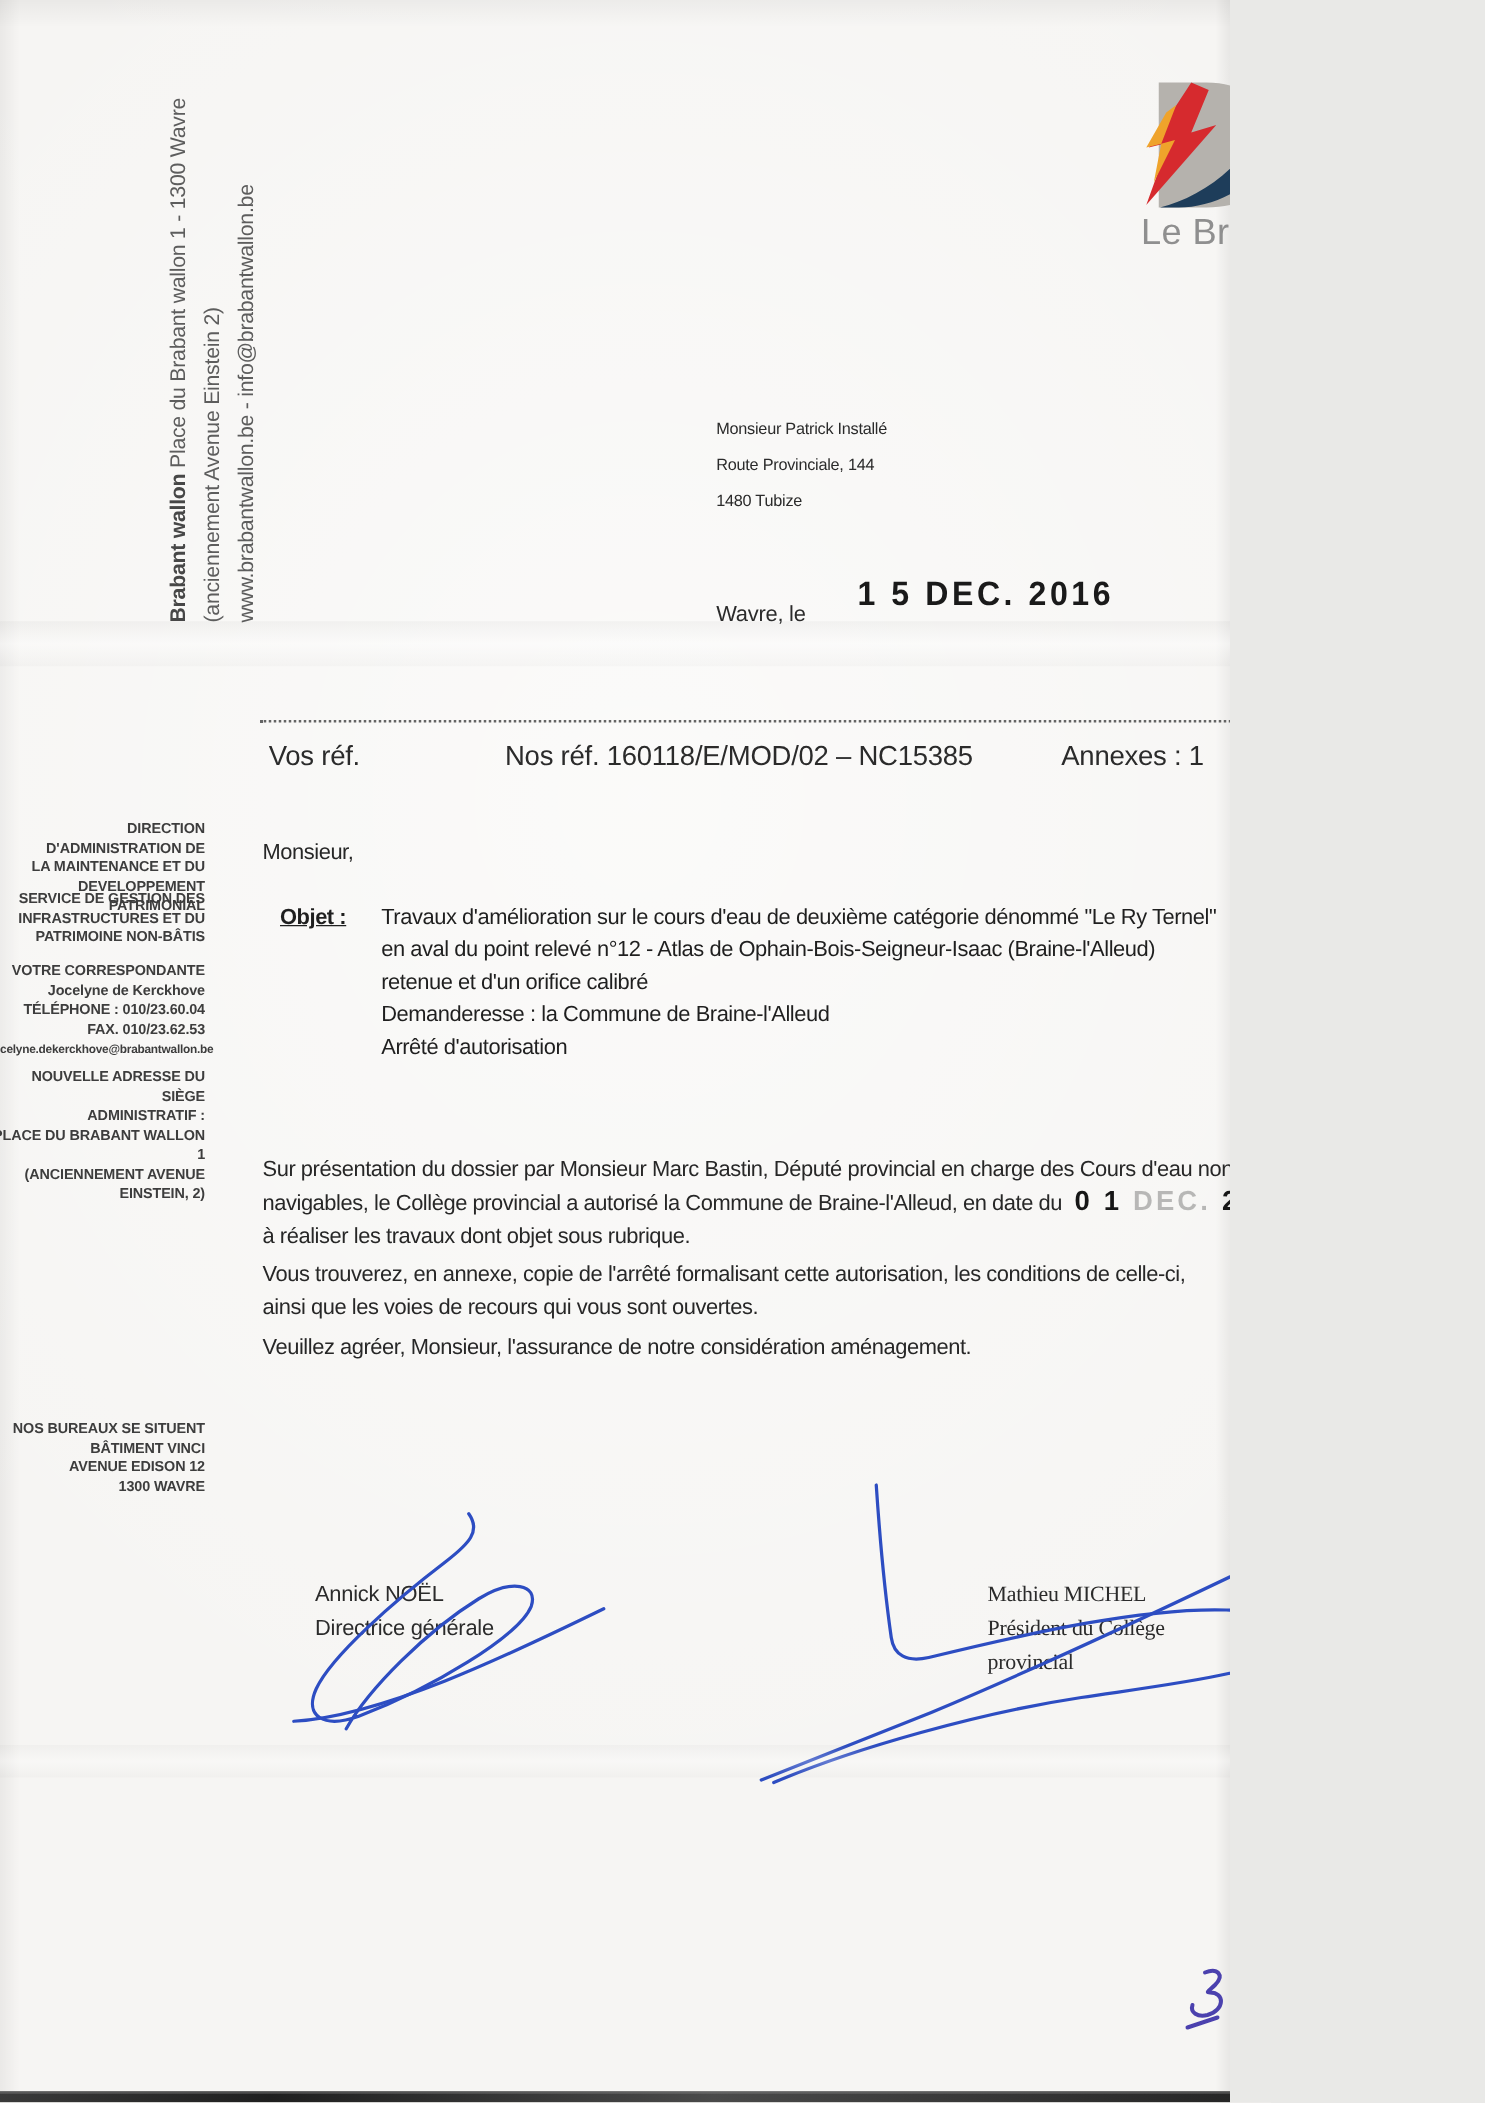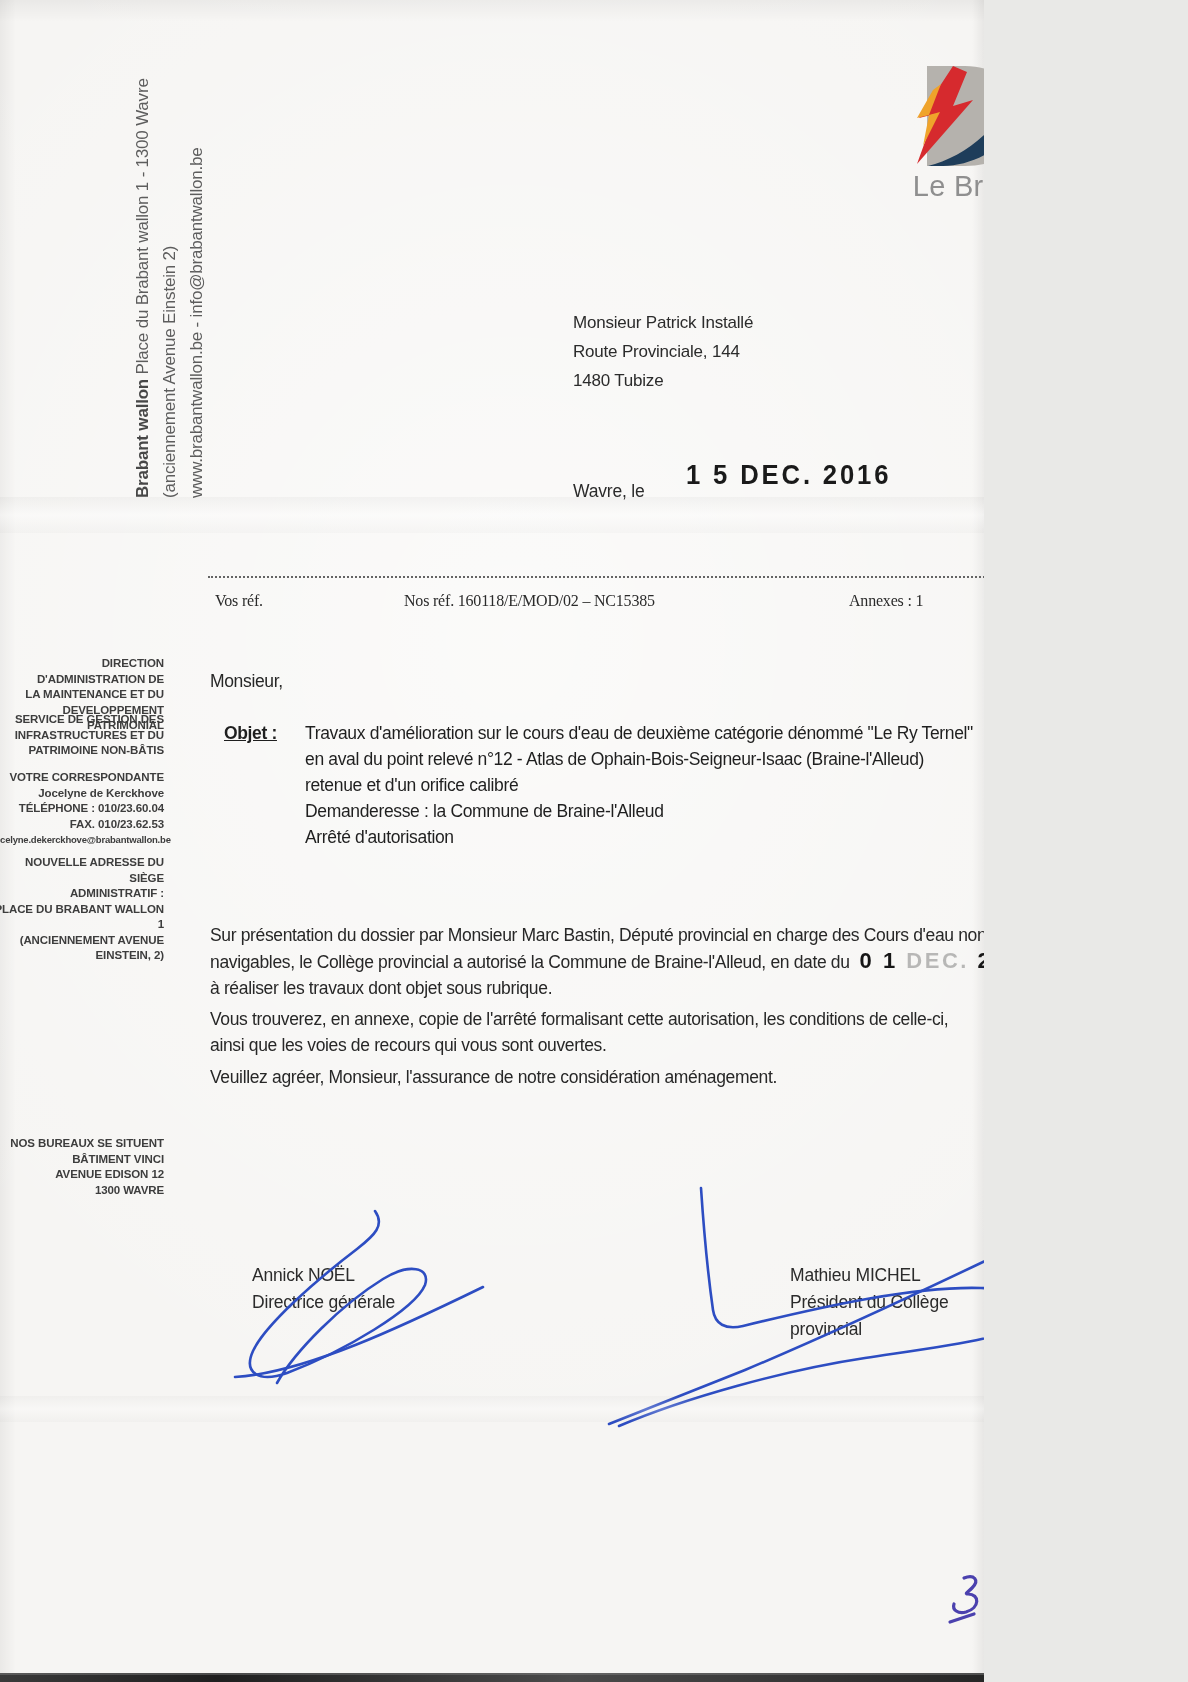--- a/index.html
+++ b/index.html
@@ -21,28 +21,28 @@
     position:absolute; left:129px; top:498px;
     transform:rotate(-90deg); transform-origin:0 0;
     white-space:nowrap; font-size:17px; line-height:27px;
     color:#5d5d5d; letter-spacing:-0.2px;
   }
   .vertical .vb { font-weight:700; color:#474747; }
   .logo-caption {
     position:absolute; left:858px; top:170px; width:292px; text-align:right;
     font-size:29px; color:#8f8f8f; letter-spacing:0.3px;
   }
-  .recipient { position:absolute; left:573px; top:308px; font-size:17px; line-height:29px; letter-spacing:-0.2px; color:#2b2b2b; }
+  .recipient { position:absolute; left:573px; top:328px; font-size:13px; line-height:29px; letter-spacing:-0.2px; color:#2b2b2b; }
   .dateline { position:absolute; left:573px; top:481px; font-size:17.5px; letter-spacing:-0.2px; color:#2b2b2b; }
   .stamp-top {
     position:absolute; left:686px; top:460px; font-size:27px; font-weight:700;
     letter-spacing:3px; color:#1a1a1a; transform:scaleX(0.95); transform-origin:left top;
   }
   .sep-dotted { position:absolute; left:208px; top:576px; width:852px; border-top:2px dotted #4b4b4b; opacity:0.85; }
-  .refs span { position:absolute; top:592px; font-size:16px; letter-spacing:-0.2px; color:#2b2b2b;font-family:Liberation Serif, serif; }
+  .refs span { position:absolute; top:592px; font-size:22px; letter-spacing:-0.2px; color:#2b2b2b; }
   .sidebar-block {
     position:absolute; left:-8px; width:172px; text-align:right;
     font-size:11.5px; font-weight:700; line-height:15.5px; color:#3d3d3d; letter-spacing:-0.1px;
   }
   .sidebar-email { font-size:9.5px; letter-spacing:-0.2px; }
   .objet-label { position:absolute; left:224px; top:704px; font-size:17.5px; font-weight:700; text-decoration:underline; color:#1f1f1f; }
   .objet-lines { position:absolute; left:305px; top:704px; width:740px; font-weight:400; color:#1f1f1f; }
   .para { position:absolute; left:210px; width:840px; }
   .stamp-inline { font-size:22px; font-weight:700; letter-spacing:2.5px; color:#161616; margin-left:10px; white-space:nowrap; }
   .stamp-faint { opacity:0.28; }
@@ -146,21 +146,21 @@
     <div>Vous trouverez, en annexe, copie de l'arrêté formalisant cette autorisation, les conditions de celle-ci,</div>
     <div>ainsi que les voies de recours qui vous sont ouvertes.</div>
   </div>
 
   <div class="para body-text" style="top:1048px;">Veuillez agréer, Monsieur, l'assurance de notre considération aménagement.</div>
 
   <div class="abs sig-name" style="left:252px; top:1262px;">
     <div>Annick NOËL</div>
     <div>Directrice générale</div>
   </div>
-  <div class="abs sig-name" style="left:790px; top:1262px;">
+  <div class="abs sig-name" style="left:790px; top:1262px;font-family:Liberation Serif, serif;">
     <div>Mathieu MICHEL</div>
     <div>Président du Collège provincial</div>
   </div>
 
   <svg class="abs stroke" style="left:225px; top:1205px;" width="270" height="210" viewBox="0 0 270 210">
     <path d="M150 6 C160 20 150 30 132 44 C90 76 40 120 28 146 C18 168 34 178 62 168 C120 146 190 104 200 80 C206 62 184 58 158 74 C116 100 70 146 52 178"></path>
     <path d="M10 172 C80 168 180 120 258 82"></path>
   </svg>
 
   <svg class="abs stroke" style="left:585px; top:1178px;" width="470" height="265" viewBox="0 0 470 265">

